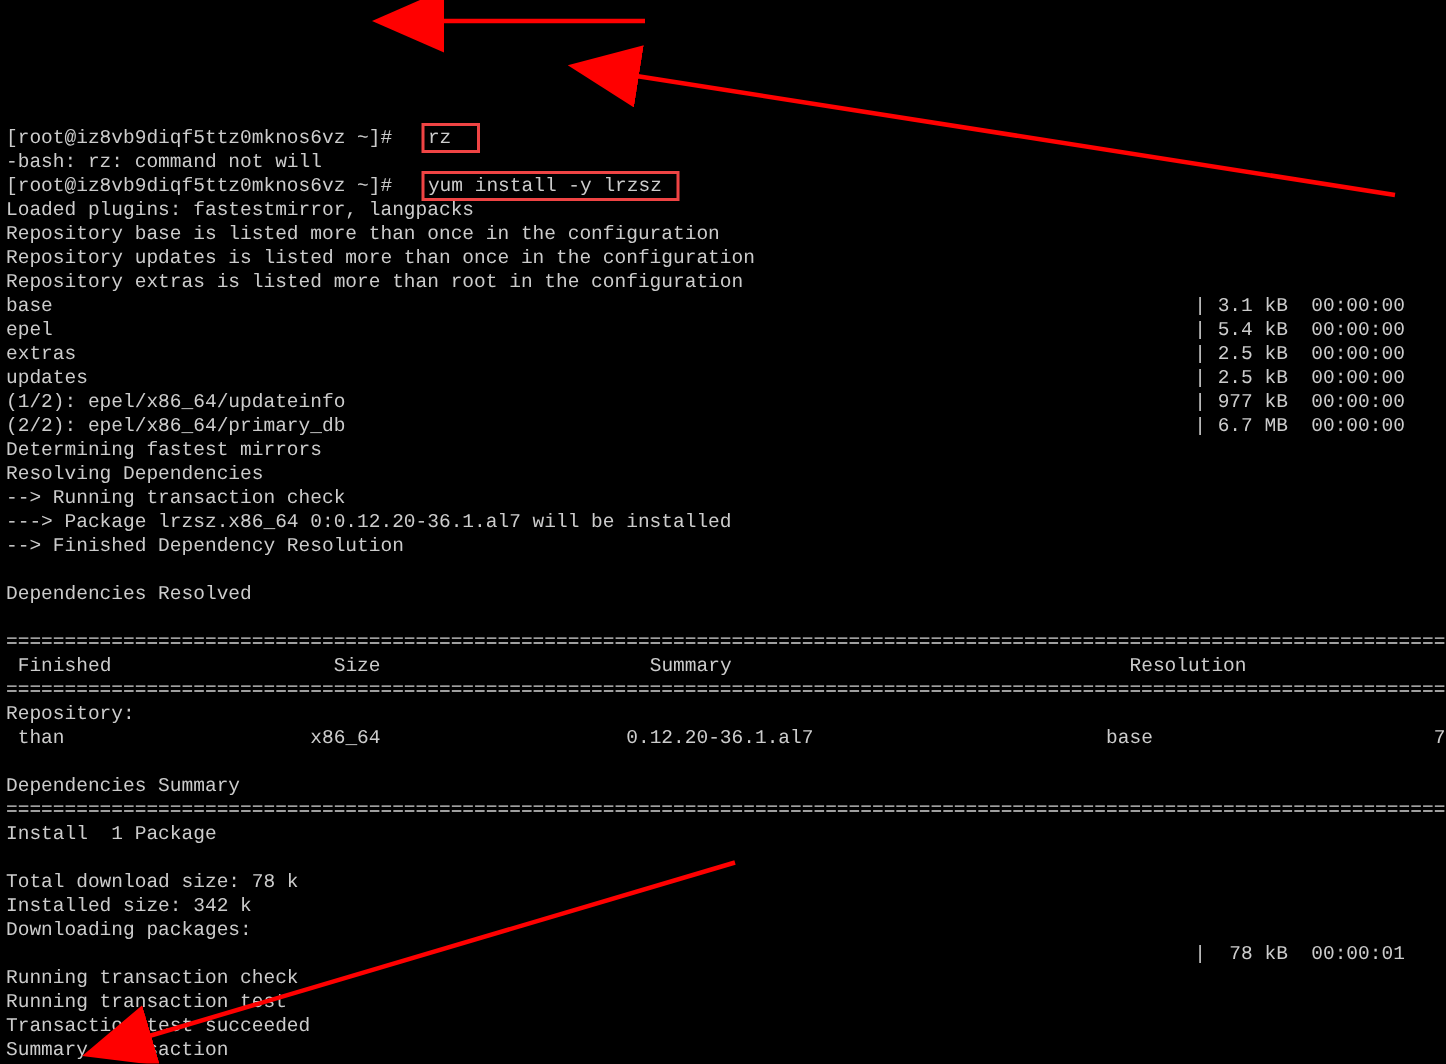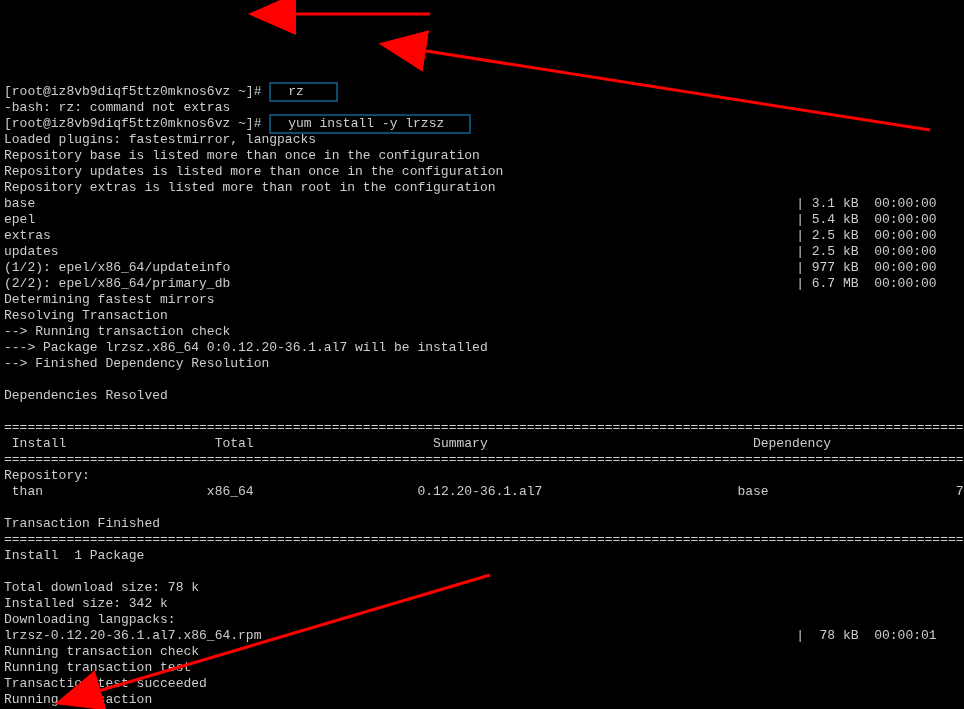--- a/index.html
+++ b/index.html
@@ -12,24 +12,24 @@
     line-height: 16px;
     width: 964px;
     height: 709px;
     overflow: hidden;
     white-space: pre;
   }
   .term {
     padding: 4px 4px;
   }
   .hl-box {
-    border: 2px solid #0c4a6e;
+    border: 2px solid #ef4444;
     display: inline-block;
-    padding: 0 17px;
-    margin: -2px 0;
+    padding: 0 2px;
+    margin: -2px 12px;
   }
   .row {
     display: flex;
   }
   .left {
     flex: 0 0 auto;
   }
   .right {
     margin-left: auto;
     text-align: right;
@@ -41,51 +41,51 @@
     pointer-events: none;
   }
 </style>
 </head>
 <body>
 
 
 
 <div class="term">
 <span><span>[root@iz8vb9diqf5ttz0mknos6vz ~]# </span><span class="hl-box"><span>rz</span>  </span></span>
-<span>-bash: rz: command not extras</span>
+<span>-bash: rz: command not will</span>
 <span><span>[root@iz8vb9diqf5ttz0mknos6vz ~]# </span><span class="hl-box"><span>yum install -y lrzsz</span> </span></span>
 <span>Loaded plugins: fastestmirror, langpacks</span>
 <span>Repository base is listed more than once in the configuration</span>
 <span>Repository updates is listed more than once in the configuration</span>
 <span>Repository extras is listed more than root in the configuration</span>
 <div class="row"><span class="left">base</span><span class="right">| <span>3.1 kB</span>  <span>00:00:00</span>   </span></div><div class="row"><span class="left">epel</span><span class="right">| <span>5.4 kB</span>  <span>00:00:00</span>   </span></div><div class="row"><span class="left">extras</span><span class="right">| <span>2.5 kB</span>  <span>00:00:00</span>   </span></div><div class="row"><span class="left">updates</span><span class="right">| <span>2.5 kB</span>  <span>00:00:00</span>   </span></div><div class="row"><span class="left">(1/2): epel/x86_64/updateinfo</span><span class="right">| <span>977 kB</span>  <span>00:00:00</span>   </span></div><div class="row"><span class="left">(2/2): epel/x86_64/primary_db</span><span class="right">| <span>6.7 MB</span>  <span>00:00:00</span>   </span></div><span>Determining fastest mirrors</span>
-<span>Resolving Transaction</span>
+<span>Resolving Dependencies</span>
 <span>--&gt; Running transaction check</span>
 <span>---&gt; Package lrzsz.x86_64 0:0.12.20-36.1.al7 will be installed</span>
 <span>--&gt; Finished Dependency Resolution</span>
 
 <span>Dependencies Resolved</span>
 
 <span>===========================================================================================================================</span>
- <span>Install</span>                   <span>Total</span>                       <span>Summary</span>                                  <span>Dependency</span>                  <span>Size</span>
+ <span>Finished</span>                   <span>Size</span>                       <span>Summary</span>                                  <span>Resolution</span>                  <span>Size</span>
 <span>===========================================================================================================================</span>
 <span>Repository:</span>
  <span>than</span>                     <span>x86_64</span>                     <span>0.12.20-36.1.al7</span>                         <span>base</span>                        <span>78 k</span>
 
-<span>Transaction Finished</span>
+<span>Dependencies Summary</span>
 <span>===========================================================================================================================</span>
 <span>Install  1 Package</span>
 
 <span>Total download size: 78 k</span>
 <span>Installed size: 342 k</span>
-<span>Downloading langpacks:</span>
-<div class="row"><span class="left">lrzsz-0.12.20-36.1.al7.x86_64.rpm</span><span class="right">|  <span>78 kB</span>  <span>00:00:01</span>   </span></div><span>Running transaction check</span>
+<span>Downloading packages:</span>
+<div class="row"><span class="right">|  <span>78 kB</span>  <span>00:00:01</span>   </span></div><span>Running transaction check</span>
 <span>Running transaction test</span>
 <span>Transaction test succeeded</span>
-<span>Running transaction</span>
+<span>Summary transaction</span>
 <div class="row"><span class="left">  Installing : lrzsz-0.12.20-36.1.al7.x86_64</span><span class="right"><span>1/1</span> </span></div>
 
 
 
 
 </div>
 
 <svg class="anno" width="964" height="709">
   <defs>
     <marker id="ah" markerWidth="16" markerHeight="14" refX="2" refY="7" orient="auto">

